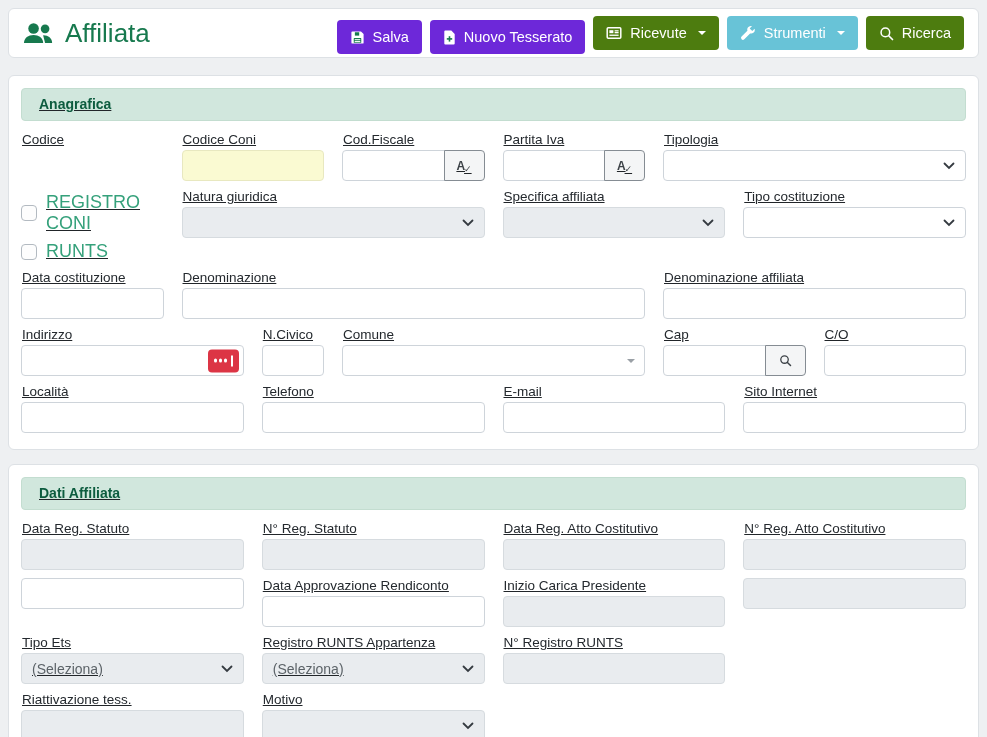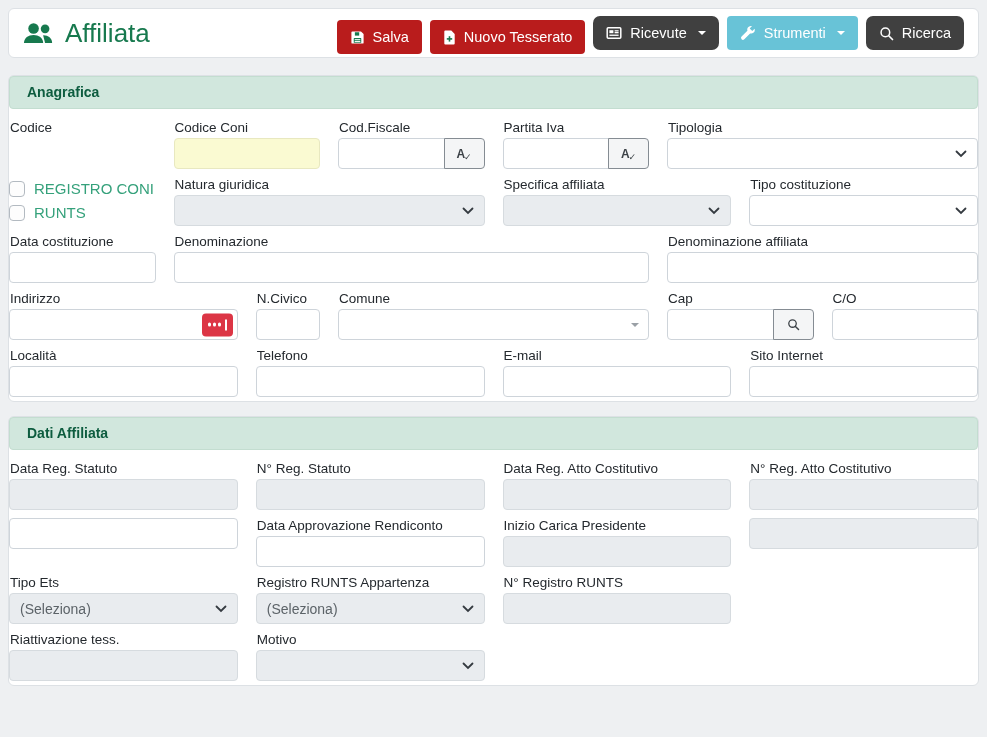--- a/index.html
+++ b/index.html
@@ -10,26 +10,26 @@
     color:#212529;
   }
   .card{background:#fff;border:1px solid #dde1e5;border-radius:6px;margin:0 8px;box-sizing:border-box;}
   
   .topbar{margin-top:8px;display:flex;align-items:center;justify-content:space-between;padding:24px 14px;height:49px;}
   .title-wrap{display:flex;align-items:center;gap:10px;color:#17794e;}
   .page-title{font-size:26px;font-weight:400;color:#17794e;}
   .btns{display:flex;gap:8px;align-items:center;}
   .btn{display:inline-flex;align-items:center;gap:8px;height:34px;padding:0 13px;border-radius:4px;
        color:#fff;font-size:14.5px;border:none;cursor:pointer;font-family:inherit;white-space:nowrap;}
-  .btn-green{background:#b91c1c;margin-top:8px;}
-  .btn-gray{background:#404040;border-radius:7px;}
+  .btn-green{background:#6d28d9;margin-top:8px;}
+  .btn-gray{background:#4d7c0f;}
   .btn-teal{background:#68c3d7;}
   .caret{width:0;height:0;border-left:4px solid transparent;border-right:4px solid transparent;border-top:4.5px solid #fff;margin-left:3px;}
   
-  .panel{margin-top:17px;}
+  .panel{margin-top:17px;padding:12px;text-decoration:underline;}
   .panel-h{background:#d1e7dd;border:1px solid #c3ddd0;border-radius:4px;color:#0d5c3f;
            font-weight:bold;font-size:14px;height:31px;line-height:31px;padding:0 17px;margin-bottom:11px;}
   
   .row{display:grid;grid-template-columns:repeat(12,1fr);column-gap:18px;margin-bottom:8px;}
   .row:last-child{margin-bottom:4px;}
   .c1{grid-column:span 1}.c2{grid-column:span 2}.c3{grid-column:span 3}
   .c4{grid-column:span 4}.c6{grid-column:span 6}
   .fl{display:block;font-size:13.5px;margin:0 0 3px 1px;color:#24292e;}
   .txt{width:100%;box-sizing:border-box;height:31px;border:1px solid #ced4da;border-radius:4px;
        padding:4px 10px;font-size:14px;font-family:inherit;color:#5c6368;background:#fff;outline:none;}
@@ -43,21 +43,21 @@
        width:0;height:0;border-left:4px solid transparent;border-right:4px solid transparent;border-top:4.5px solid #9aa0a6;}
   .igroup{display:flex;}
   .igroup .txt{border-radius:4px 0 0 4px;flex:1;min-width:0;}
   .addon{width:41px;box-sizing:border-box;border:1px solid #858c93;background:#f4f5f6;border-radius:0 4px 4px 0;
          display:flex;align-items:center;justify-content:center;margin-left:-1px;cursor:pointer;padding:0;}
   .sp-a{font-size:12px;color:#3c4247;font-weight:bold;}
   .sp-chk{font-size:9px;color:#3c4247;margin-left:-1px;margin-top:7px;}
   
   .chkline{display:flex;align-items:center;gap:9px;cursor:pointer;}
   .cbx{width:16px;height:16px;border:1px solid #b3bac1;border-radius:4px;background:#fdfdfd;flex:0 0 auto;box-sizing:border-box;}
-  .cbl{font-size:15px;}
+  .cbl{font-size:18px;}
   .cbl.grn{color:#35a17b;}
   .chkcol{display:flex;flex-direction:column;gap:7px;padding-top:3px;}
   .chkcell{display:flex;align-items:center;padding-top:19px;}
   
   .relwrap{position:relative;}
   .addr-btn{position:absolute;right:5px;top:50%;transform:translateY(-50%);background:#dc3545;border:none;
             border-radius:4px;width:31px;height:23px;display:flex;align-items:center;justify-content:center;gap:1.5px;cursor:pointer;}
   .dot{width:3.5px;height:3.5px;border-radius:50%;background:#fff;}
   .bar{width:1.8px;height:11px;background:#fff;margin-left:2px;}
 </style>

